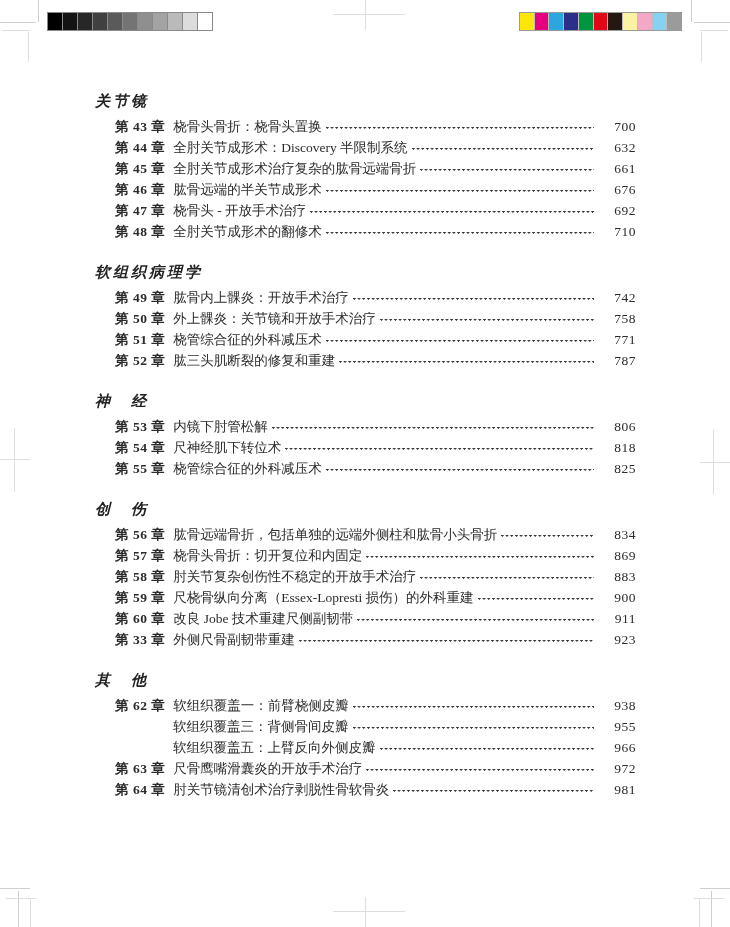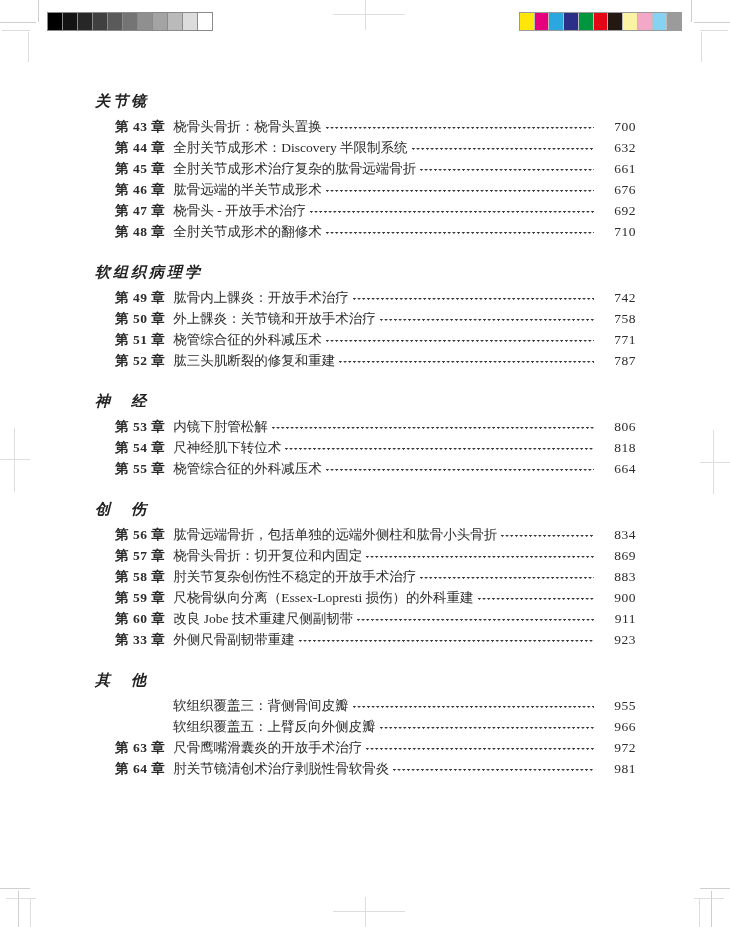--- a/index.html
+++ b/index.html
@@ -216,21 +216,21 @@
           <div class="entry">
             <span class="chapter-number">第 54 章</span>
             <span class="chapter-title">尺神经肌下转位术</span>
             <span class="dot-leader"></span>
             <span class="page-number">818</span>
           </div>
           <div class="entry">
             <span class="chapter-number">第 55 章</span>
             <span class="chapter-title">桡管综合征的外科减压术</span>
             <span class="dot-leader"></span>
-            <span class="page-number">664</span>
+            <span class="page-number">825</span>
           </div>
         </div>
       </section>
       <section class="toc-section">
         <h2 class="section-title">创　伤</h2>
         <div class="entries">
           <div class="entry">
             <span class="chapter-number">第 56 章</span>
             <span class="chapter-title">肱骨远端骨折，包括单独的远端外侧柱和肱骨小头骨折</span>
             <span class="dot-leader"></span>
@@ -265,20 +265,26 @@
             <span class="chapter-title">外侧尺骨副韧带重建</span>
             <span class="dot-leader"></span>
             <span class="page-number">923</span>
           </div>
         </div>
       </section>
       <section class="toc-section">
         <h2 class="section-title">其　他</h2>
         <div class="entries">
           <div class="entry">
+            <span class="chapter-number">第 62 章</span>
+            <span class="chapter-title">软组织覆盖一：前臂桡侧皮瓣</span>
+            <span class="dot-leader"></span>
+            <span class="page-number">938</span>
+          </div>
+          <div class="entry">
             <span class="chapter-number"></span>
             <span class="chapter-title">软组织覆盖三：背侧骨间皮瓣</span>
             <span class="dot-leader"></span>
             <span class="page-number">955</span>
           </div>
           <div class="entry">
             <span class="chapter-number"></span>
             <span class="chapter-title">软组织覆盖五：上臂反向外侧皮瓣</span>
             <span class="dot-leader"></span>
             <span class="page-number">966</span>

